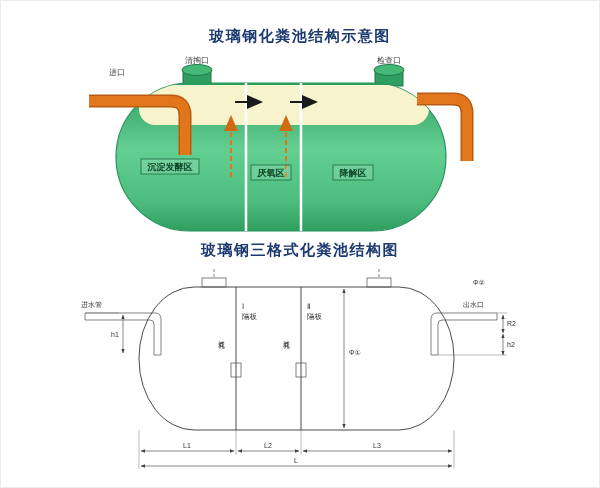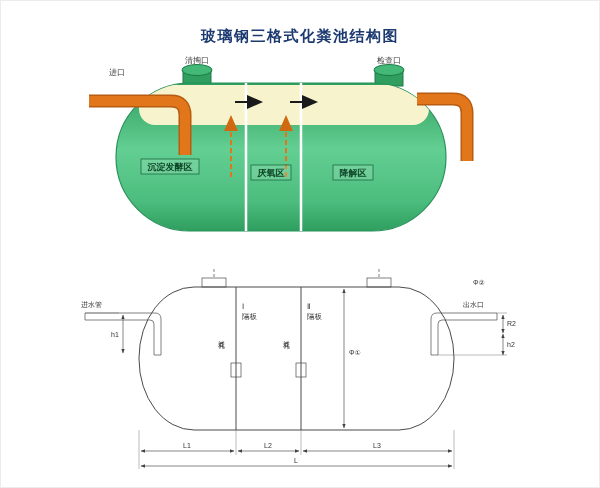--- a/index.html
+++ b/index.html
@@ -24,21 +24,21 @@
   .ext{stroke:#777;stroke-width:0.5;fill:none}
   .dtx{font-size:7px;fill:#333}
   .btx{font-size:7.5px;fill:#333}
   .vtext{writing-mode:vertical-rl;text-orientation:upright;font-size:6.5px;fill:#444;letter-spacing:1px}
 </style>
 </head>
 <body>
 
 <div class="stage">
 
-  <div class="title" id="title1">玻璃钢三格式化粪池结构图</div>
+  <div class="title" id="title1">玻璃钢化粪池结构示意图</div>
 
   <svg id="svg1" width="440" height="192" viewBox="0 0 440 192">
     <defs>
       <linearGradient id="gGreen" x1="0" y1="0" x2="0" y2="1">
         <stop offset="0" stop-color="#2f9e5f"></stop>
         <stop offset="0.45" stop-color="#63cf92"></stop>
         <stop offset="0.8" stop-color="#4cbd7e"></stop>
         <stop offset="1" stop-color="#2f9e5f"></stop>
       </linearGradient>
       <clipPath id="capClip">
@@ -97,20 +97,21 @@
     <g>
       <rect class="zbox" x="170" y="110" width="40" height="15"></rect>
       <text class="zone" x="190" y="121" text-anchor="middle">厌氧区</text>
     </g>
     <g>
       <rect class="zbox" x="252" y="110" width="40" height="15"></rect>
       <text class="zone" x="272" y="121" text-anchor="middle">降解区</text>
     </g>
   </svg>
 
+  <div class="title" id="title2">玻璃钢三格式化粪池结构图</div>
 
   <svg id="svg2" width="480" height="218" viewBox="0 0 480 218">
     <defs>
       <marker id="mD" orient="auto-start-reverse" markerWidth="7" markerHeight="6" refX="6" refY="2.5">
         <path d="M0,0L6.5,2.5L0,5Z" fill="#444"></path>
       </marker>
       <marker id="mDe" orient="auto" markerWidth="7" markerHeight="6" refX="6" refY="2.5">
         <path d="M0,0L6.5,2.5L0,5Z" fill="#444"></path>
       </marker>
     </defs>

